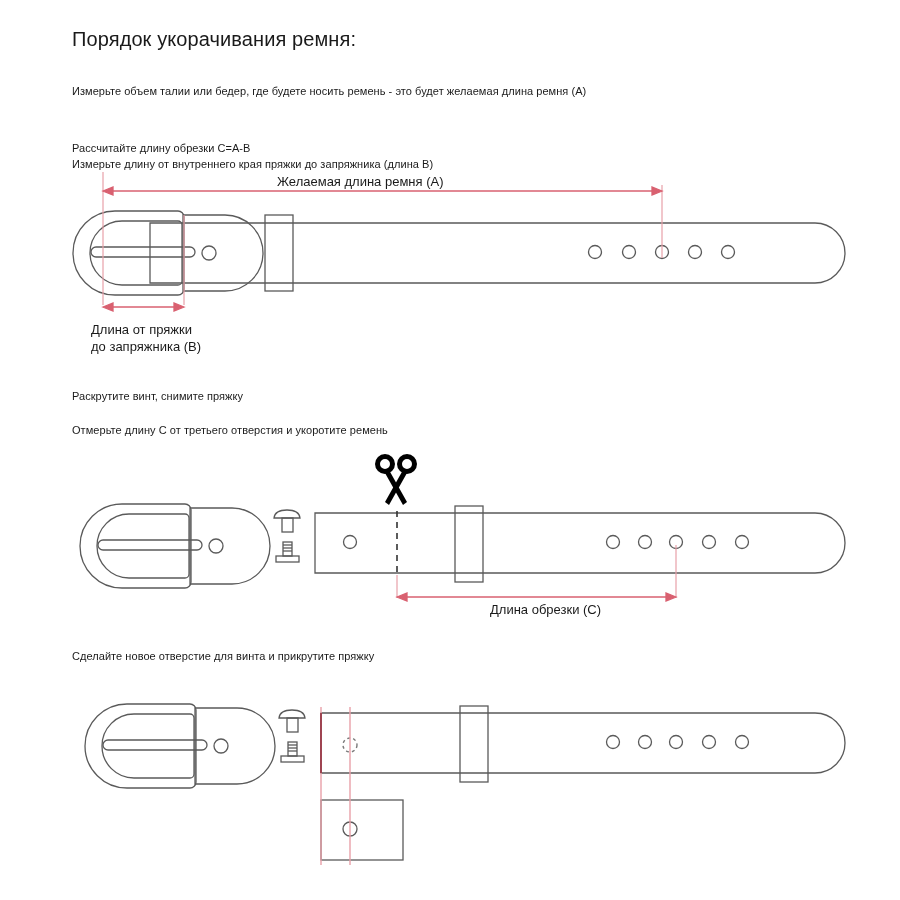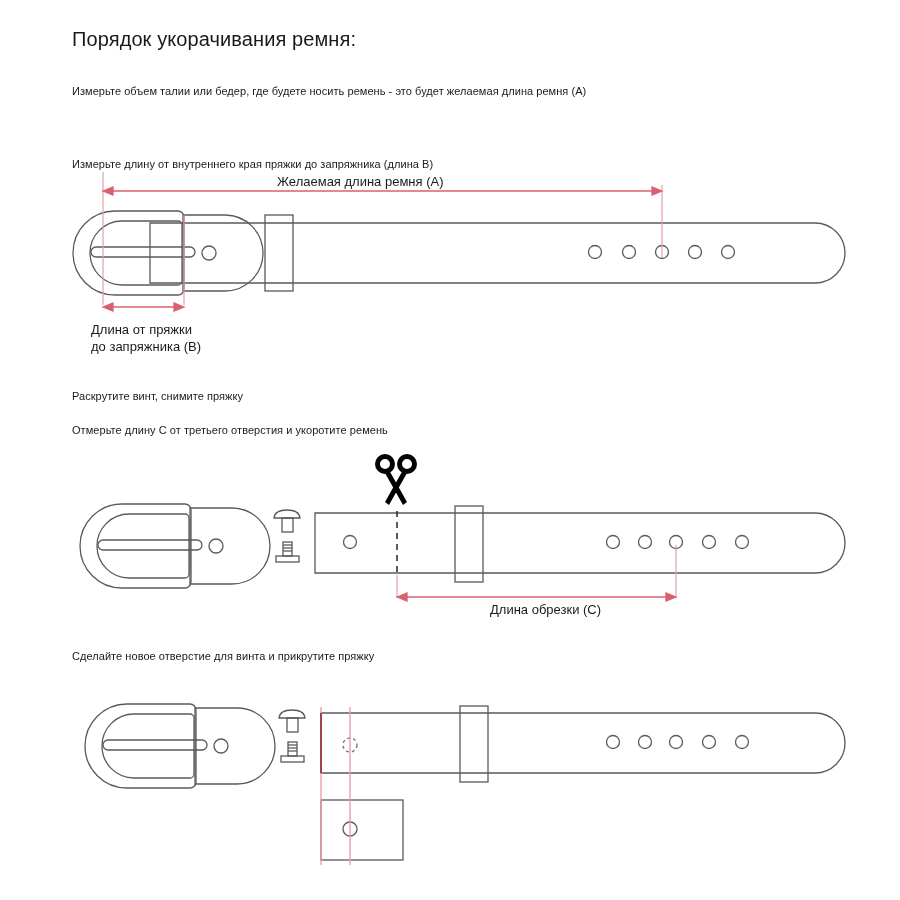--- a/index.html
+++ b/index.html
@@ -33,20 +33,21 @@
 </style>
 </head>
 <body>
 
 <div class="page">
 
   <div class="title">Порядок укорачивания ремня:</div>
 
   <div class="line l1">Измерьте объем талии или бедер, где будете носить ремень - это будет желаемая длина ремня (A)</div>
   <div class="line l2">Измерьте длину от внутреннего края пряжки до запряжника (длина B)</div>
+  <div class="line l3">Рассчитайте длину обрезки C=A-B</div>
   <div class="line l4">Раскрутите винт, снимите пряжку</div>
   <div class="line l5">Отмерьте длину C от третьего отверстия и укоротите ремень</div>
   <div class="line l6">Сделайте новое отверстие для винта и прикрутите пряжку</div>
 
   <svg width="900" height="900" viewBox="0 0 900 900">
     <g fill="none" stroke="#5a5a5a" stroke-width="1.3">
 
       <path d="M150 223 L815 223 A30 30 0 0 1 815 283 L150 283 Z"></path>
 
       <path d="M183 215 L225 215 A38 38 0 0 1 225 291 L183 291 Z"></path>

